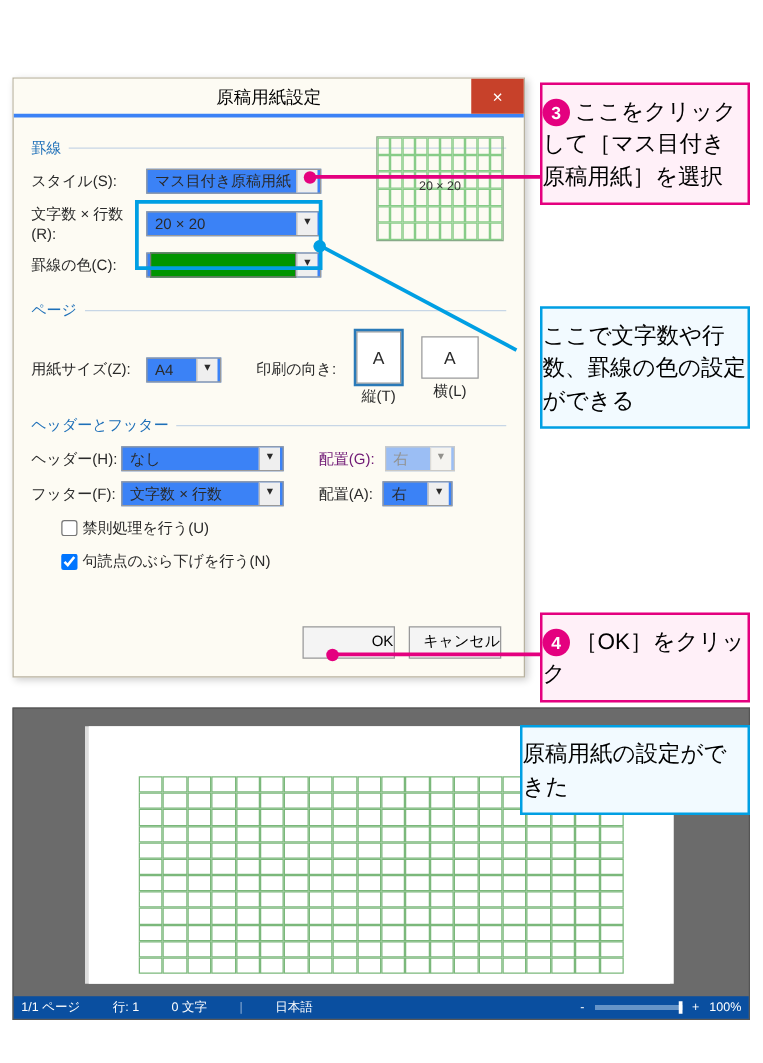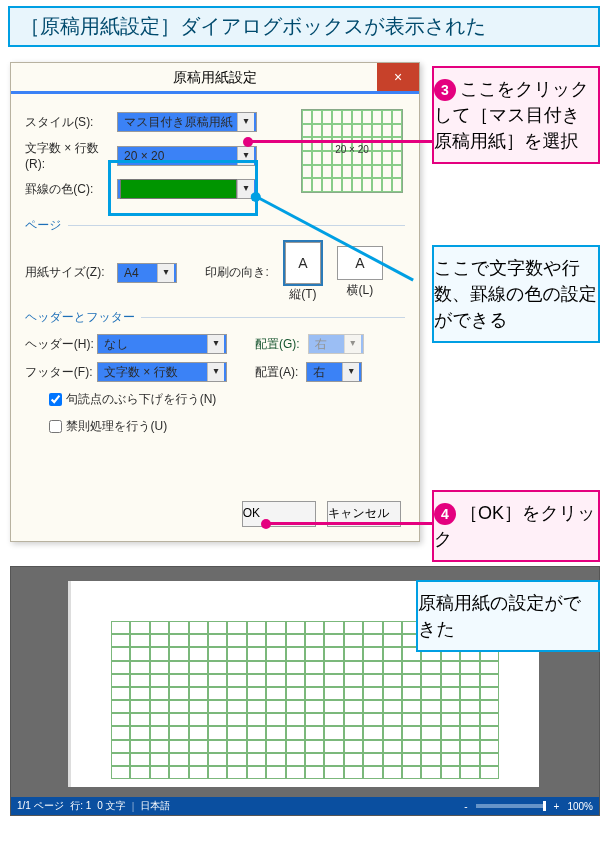--- a/index.html
+++ b/index.html
@@ -41,51 +41,54 @@
 .preview-grid .inner{display:grid;grid-template-columns:repeat(10,1fr);grid-template-rows:repeat(6,1fr);width:100%;height:100%}
 .preview-grid .inner div{border:.5px solid #8c8}
 .preview-grid .txt{position:absolute;left:0;right:0;top:34px;text-align:center;font-size:10px;color:#333}
 
 .chk{margin-right:4px}
 
 .orient{display:inline-flex;flex-direction:column;align-items:center;margin-left:16px}
 .orient .box{width:34px;height:40px;border:1px solid #999;background:#fff;display:flex;align-items:center;justify-content:center;font-size:14px;margin-bottom:2px}
 .orient.sel .box{outline:2px solid #2a7ab8}
 
-.btn{display:inline-block;min-width:72px;height:24px;background:#f4f4f4;border:1px solid #999;text-align:left;line-height:22px;margin-left:8px}
+.btn{display:inline-block;min-width:72px;height:24px;background:#f4f4f4;border:1px solid #999;text-align:right;line-height:22px;margin-left:8px}
 .dlg-actions{position:absolute;right:18px;bottom:14px}
 
 .blue-box{position:absolute;border:3px solid #009fe3;box-sizing:border-box;pointer-events:none;z-index:18}
 
 
 .doc{position:absolute;left:10px;top:566px;width:590px;height:250px;border:1px solid #555;background:#6b6b6b;box-sizing:border-box}
 .doc-page{position:absolute;left:60px;top:14px;right:60px;bottom:28px;background:#fff;box-shadow:-3px 0 0 #ddd}
 .doc-grid{position:absolute;left:40px;top:40px;right:40px;bottom:8px;display:grid;grid-template-columns:repeat(20,1fr);grid-template-rows:repeat(12,1fr)}
 .doc-grid div{border:.5px solid #7bb87b}
-.sb{position:absolute;left:0;right:0;bottom:0;height:18px;background:#0a4fa0;color:#fff;font-size:10px;display:flex;align-items:center;padding:0 6px;gap:6px}
+.sb{position:absolute;left:0;right:0;bottom:0;height:18px;background:#0a4fa0;color:#fff;font-size:10px;display:flex;align-items:center;padding:0 6px;gap:26px}
 .sb .sep{opacity:.5}
 .sb .right{margin-left:auto;display:flex;align-items:center;gap:8px}
 .sb .zoom-rail{width:70px;height:4px;background:#6694c8;position:relative}
 .sb .zoom-rail::after{content:"";position:absolute;right:0;top:-3px;width:3px;height:10px;background:#fff}
 </style>
 </head>
 <body>
 
 <div class="canvas">
 
-  <div class="top-banner">［原稿用紙設定］ダイアログボックスが表示された</div>
 
   <div class="dialog">
     <div class="dlg-title">
       <span>原稿用紙設定</span>
       <div class="close-x">×</div>
     </div>
 
     <div class="dlg-body">
 
+      <div class="grp-label">
+          <span>罫線</span>
+          <span class="line"></span>
+        </div>
 
       <div class="row">
         <span class="lbl">スタイル(S):</span>
         <span class="combo" style="width:140px">
           <span class="val">マス目付き原稿用紙</span>
           <span class="arrow">▾</span>
         </span>
       </div>
 
       <div class="row">
@@ -197,47 +200,47 @@
           <span>ヘッダーとフッター</span>
           <span class="line"></span>
         </div>
       <div class="row">
         <span class="lbl" style="width:72px">ヘッダー(H):</span>
         <span class="combo" style="width:130px">
           <span class="val">なし</span>
           <span class="arrow">▾</span>
         </span>
         <span style="width:28px"></span>
-        <span style="color:#14532d">配置(G):</span>
+        <span style="color:#701a75">配置(G):</span>
         <span class="combo" style="width:56px;margin-left:8px;opacity:.5">
           <span class="val">右</span>
           <span class="arrow">▾</span>
         </span>
       </div>
       <div class="row">
         <span class="lbl" style="width:72px">フッター(F):</span>
         <span class="combo" style="width:130px">
           <span class="val">文字数 × 行数</span>
           <span class="arrow">▾</span>
         </span>
         <span style="width:28px"></span>
         <span>配置(A):</span>
         <span class="combo" style="width:56px;margin-left:8px">
           <span class="val">右</span>
           <span class="arrow">▾</span>
         </span>
       </div>
 
       <div class="row" style="margin-left:20px">
+        <input type="checkbox" class="chk" style="">
+        <span>禁則処理を行う(U)</span>
+      </div>
+      <div class="row" style="margin-left:20px">
         <input type="checkbox" class="chk" checked="" style="">
         <span>句読点のぶら下げを行う(N)</span>
-      </div>
-      <div class="row" style="margin-left:20px">
-        <input type="checkbox" class="chk" style="">
-        <span>禁則処理を行う(U)</span>
       </div>
     </div>
 
     <div class="dlg-actions">
       <span class="btn">OK</span>
       <span class="btn">キャンセル</span>
     </div>
   </div>
 
   <div class="blue-box" style="left:108px;top:160px;width:150px;height:56px"></div>

